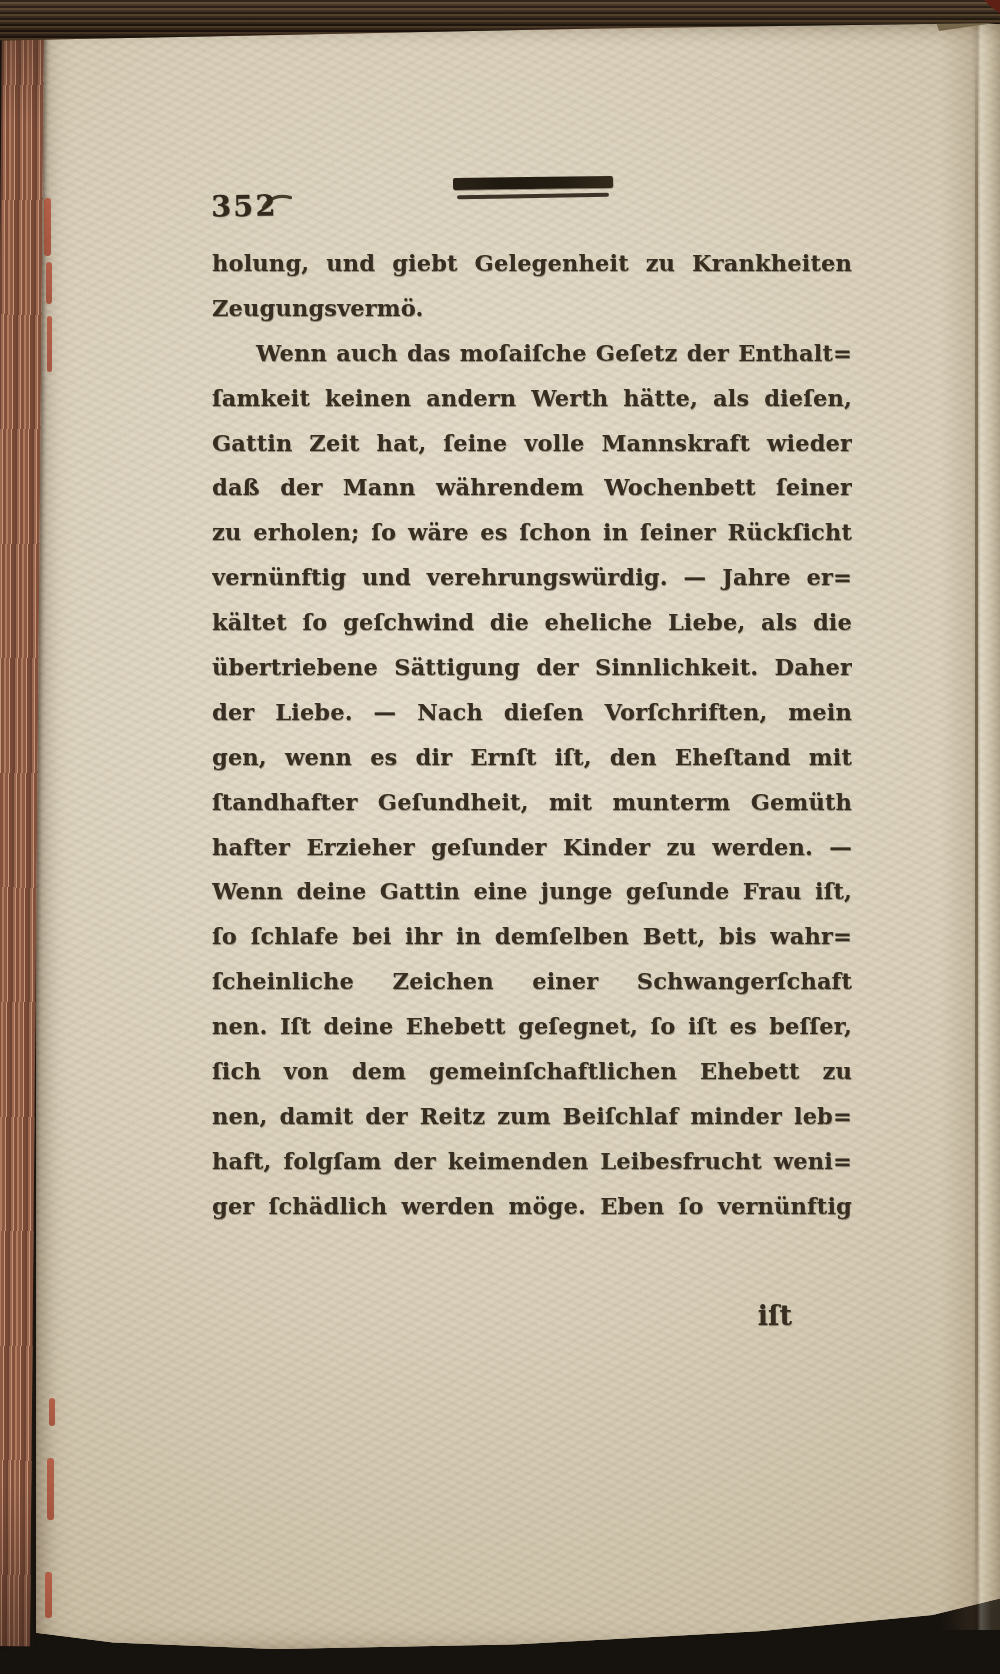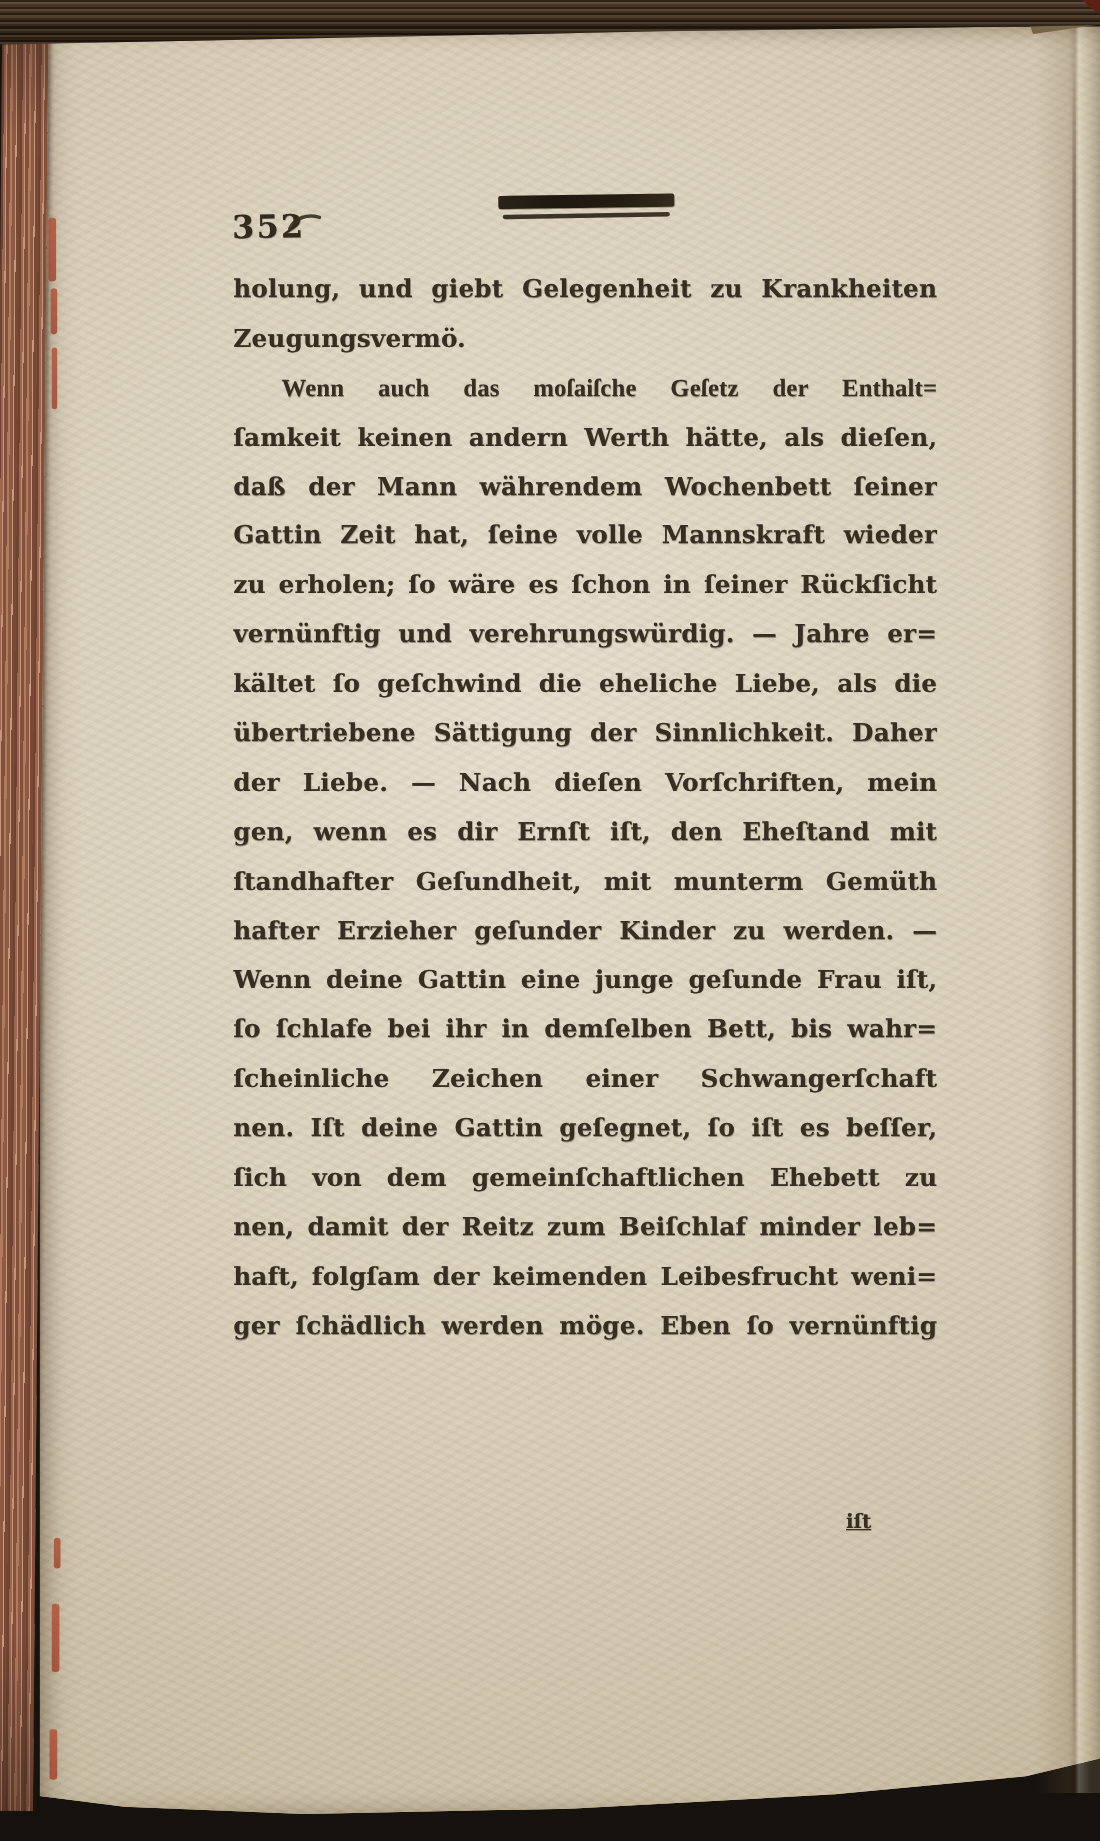--- a/index.html
+++ b/index.html
@@ -95,28 +95,27 @@
   .textblock{
     position:absolute;left:212px;top:241px;width:640px;z-index:5;
     color:#372e21;font-size:22.5px;font-weight:700;
   }
   .line{
     line-height:44.9px;height:44.9px;overflow:hidden;
     text-align:justify;text-align-last:justify;
     letter-spacing:0.15px;word-spacing:1px;
     text-shadow:0.4px 0.5px 0.7px rgba(45,34,20,0.45);
   }
-  .line.indent{text-indent:44px;font-family:Liberation Serif, serif;}
+  .line.indent{text-indent:44px;}
   .line.noj{text-align-last:left;}
   .catchword{
-    position:absolute;left:212px;top:1362px;width:640px;z-index:5;
+    position:absolute;left:212px;top:1294px;width:640px;z-index:5;
     box-sizing:border-box;text-align:right;padding-right:60px;
-    font-size:18px;font-weight:700;color:#372e21;line-height:44px;
+    font-size:27px;font-weight:700;color:#372e21;line-height:44px;
     text-shadow:0.4px 0.5px 0.7px rgba(45,34,20,0.45);
-    text-decoration:underline;
   }
 </style>
 </head>
 <body>
 
 <div class="scene">
 
   <div class="page">
     <div class="paper-fibers"></div>
   </div>
@@ -144,34 +143,34 @@
   </svg>
 
   <div class="rule-thick"></div>
   <div class="rule-thin"></div>
 
   <div class="textblock" id="textblock">
       <div class="line">holung, und giebt Gelegenheit zu Krankheiten der</div>
       <div class="line noj">Zeugungsvermö.</div>
       <div class="line indent">Wenn auch das moſaiſche Geſetz der Enthalt=</div>
       <div class="line">ſamkeit keinen andern Werth hätte, als dieſen,</div>
+      <div class="line">Gattin Zeit hat, ſeine volle Mannskraft wieder</div>
       <div class="line">daß der Mann währendem Wochenbett ſeiner</div>
-      <div class="line">Gattin Zeit hat, ſeine volle Mannskraft wieder</div>
       <div class="line">zu erholen; ſo wäre es ſchon in ſeiner Rückſicht</div>
       <div class="line">vernünftig und verehrungswürdig. — Jahre er=</div>
       <div class="line">kältet ſo geſchwind die eheliche Liebe, als die</div>
       <div class="line">übertriebene Sättigung der Sinnlichkeit. Daher</div>
       <div class="line">der Liebe. — Nach dieſen Vorſchriften, mein</div>
       <div class="line">gen, wenn es dir Ernſt iſt, den Eheſtand mit</div>
       <div class="line">ſtandhafter Geſundheit, mit munterm Gemüth</div>
       <div class="line">hafter Erzieher geſunder Kinder zu werden. —</div>
       <div class="line">Wenn deine Gattin eine junge geſunde Frau iſt,</div>
       <div class="line">ſo ſchlafe bei ihr in demſelben Bett, bis wahr=</div>
       <div class="line">ſcheinliche Zeichen einer Schwangerſchaft erſchei=</div>
-      <div class="line">nen. Iſt deine Gattin geſegnet, ſo iſt es beſſer,</div>
+      <div class="line">nen. Iſt deine Ehebett geſegnet, ſo iſt es beſſer,</div>
       <div class="line">ſich von dem gemeinſchaftlichen Ehebett zu tren=</div>
       <div class="line">nen, damit der Reitz zum Beiſchlaf minder leb=</div>
       <div class="line">haft, folgſam der keimenden Leibesfrucht weni=</div>
       <div class="line">ger ſchädlich werden möge. Eben ſo vernünftig</div>
     </div>
 
   <div class="catchword">iſt</div>
 
 </div>
 

